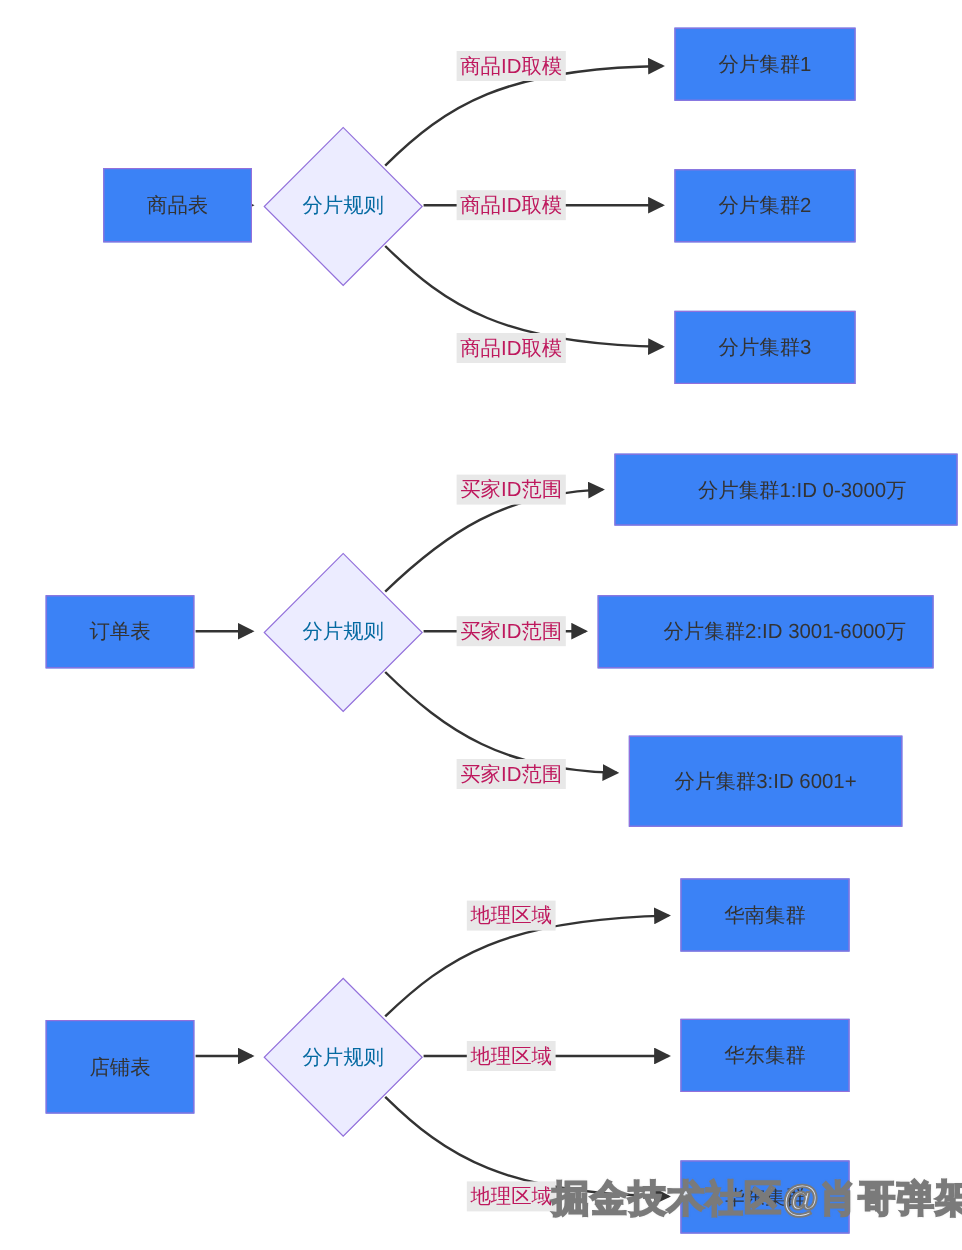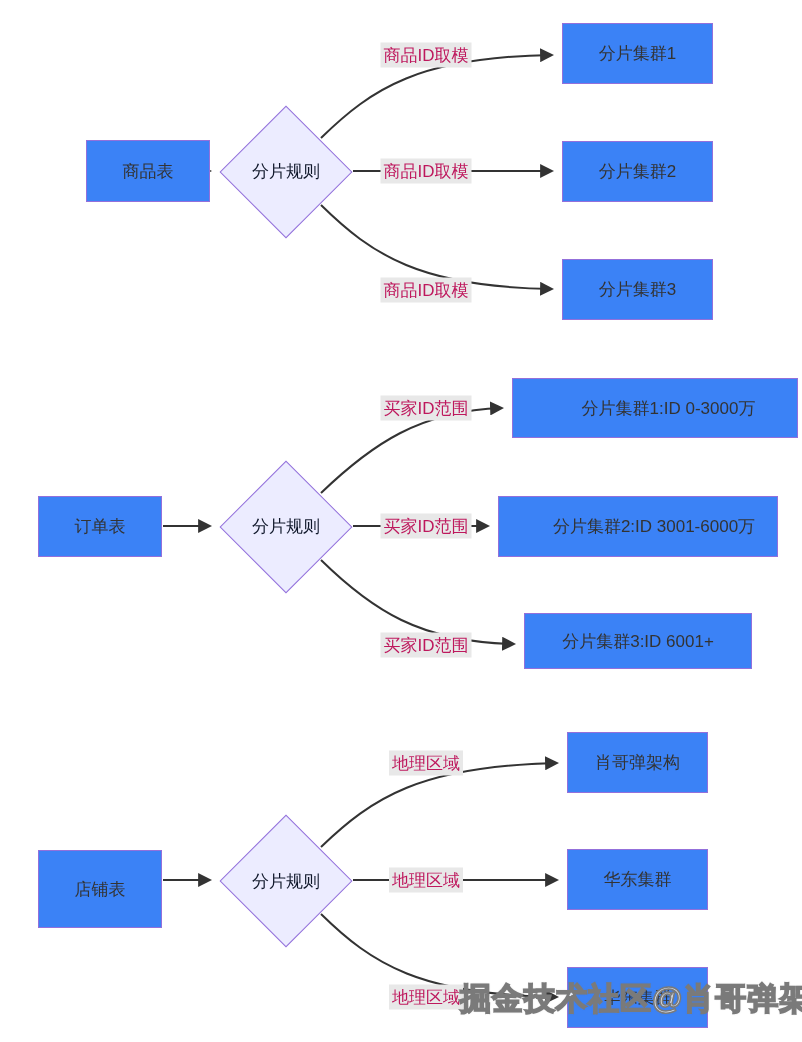--- a/index.html
+++ b/index.html
@@ -45,21 +45,21 @@
     width: 94px; height: 94px;
     transform: translate(-50%,-50%) rotate(45deg);
     background: #ECECFF;
     border: 1px solid #9370DB;
   }
   .diamond-label {
     position: relative;
     z-index: 1;
     font-size: 17px;
     font-weight: 500;
-    color: #0f172a;
+    color: #0369a1;
     white-space: nowrap;
   }
   .edge-label {
     position: absolute;
     transform: translate(-50%,-50%);
     background: #e8e8e8;
     padding: 1px 3px;
     font-size: 17px;
     font-weight: 500;
     color: #be185d;
@@ -131,32 +131,32 @@
     <div class="diamond-shape"></div>
     <span class="diamond-label">分片规则</span>
   </div>
 
   <div class="edge-label" style="left:426px; top:408px;">买家ID范围</div>
   <div class="edge-label" style="left:426px; top:526px;">买家ID范围</div>
   <div class="edge-label" style="left:426px; top:645px;">买家ID范围</div>
 
   <div class="rect-node" style="left:512px; top:378px; width:286px; height:60px;padding-left:27px;">分片集群1:ID 0-3000万</div>
   <div class="rect-node" style="left:498px; top:496px; width:280px; height:61px;padding-left:32px;">分片集群2:ID 3001-6000万</div>
-  <div class="rect-node" style="left:524px; top:613px; width:228px; height:56px;">分片集群3:ID 6001+</div>
+  <div class="rect-node" style="left:524px; top:613px; width:228px; height:76px;">分片集群3:ID 6001+</div>
 
   <div class="rect-node" style="left:38px; top:850px; width:124px; height:78px;">店铺表</div>
 
   <div class="diamond-wrap" style="left:220px; top:815px; width:132px; height:132px;">
     <div class="diamond-shape"></div>
     <span class="diamond-label">分片规则</span>
   </div>
 
   <div class="edge-label" style="left:426px; top:763px;">地理区域</div>
   <div class="edge-label" style="left:426px; top:880px;">地理区域</div>
   <div class="edge-label" style="left:426px; top:997px;">地理区域</div>
 
-  <div class="rect-node" style="left:567px; top:732px; width:141px; height:61px;">肖哥弹架构</div>
+  <div class="rect-node" style="left:567px; top:732px; width:141px; height:61px;">华南集群</div>
   <div class="rect-node" style="left:567px; top:849px; width:141px; height:61px;">华东集群</div>
   <div class="rect-node" style="left:567px; top:967px; width:141px; height:61px;">华东集群</div>
 
   <div class="watermark">掘金技术社区@肖哥弹架构</div>
 
 </div>
 
 </body></html>

